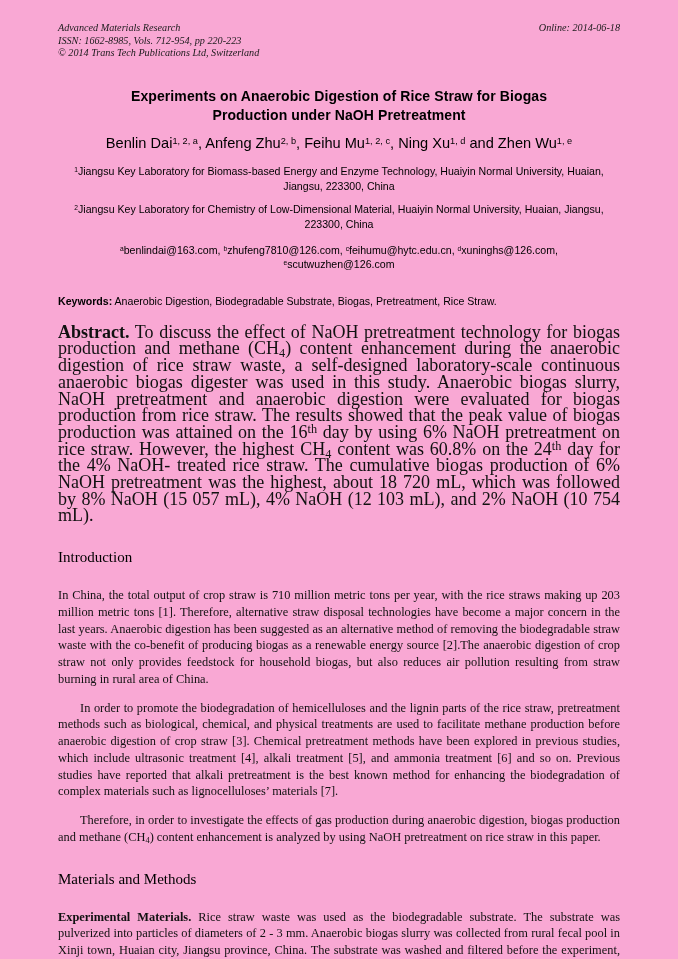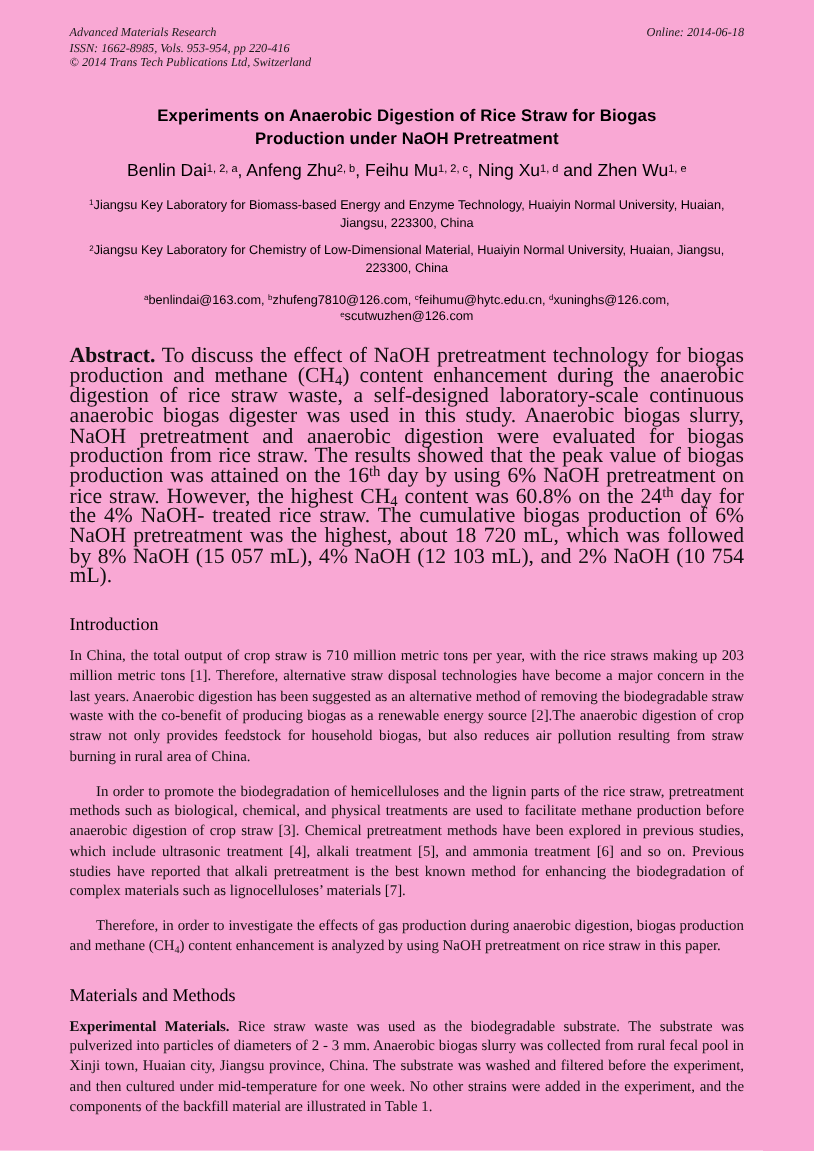--- a/index.html
+++ b/index.html
@@ -113,21 +113,21 @@
   .abstract .ab-label { font-weight: bold; }
 
   .section-heading {
     margin-top: 25px;
     font-family: "Liberation Serif", "DejaVu Serif", serif;
     font-weight: normal;
     font-size: 15px;
     line-height: 16px;
   }
   .para {
-    margin-top: 9px;
+    margin-top: 22px;
     font-family: "Liberation Serif", "DejaVu Serif", serif;
     font-size: 12.4px;
     line-height: 16.7px;
     text-align: justify;
     color: #111111;
   }
   .para.tight { margin-top: 0; }
   .para .indent { display: inline-block; width: 22px; }
   .para .run-label { font-weight: bold; }
   sub {
@@ -143,41 +143,45 @@
   .nowrap { white-space: nowrap; }
 </style>
 </head>
 <body>
 
 <div class="page">
   <div class="content">
 
     <div class="journal-header">
       <div class="jh-line">Advanced Materials Research</div>
-      <div class="jh-line">ISSN: 1662-8985, Vols. 953-954, pp 220-416</div>
+      <div class="jh-line">ISSN: 1662-8985, Vols. 712-954, pp 220-223</div>
       <div class="jh-line">© 2014 Trans Tech Publications Ltd, Switzerland</div>
       <div class="journal-online">Online: 2014-06-18</div>
     </div>
 
     <h1 class="title-block">
       <span class="title-line">Experiments on Anaerobic Digestion of Rice Straw for Biogas</span>
       <span class="title-line">Production under NaOH Pretreatment</span>
     </h1>
 
     <div class="authors"><span>Benlin Dai</span><sup>1, 2, a</sup><span>, </span><span>Anfeng Zhu</span><sup>2, b</sup><span>, </span><span>Feihu Mu</span><sup>1, 2, c</sup><span>, </span><span>Ning Xu</span><sup>1, d</sup><span> and </span><span>Zhen Wu</span><sup>1, e</sup></div>
 
     <div class="aff">
       <sup>1</sup><span>Jiangsu Key Laboratory for Biomass-based Energy and Enzyme Technology, Huaiyin Normal University, Huaian, Jiangsu, 223300, China</span>
     </div>
     <div class="aff second">
       <sup>2</sup><span>Jiangsu Key Laboratory for Chemistry of Low-Dimensional Material, Huaiyin Normal University, Huaian, Jiangsu, 223300, China</span>
     </div>
 
     <div class="emails"><sup>a</sup><span class="nowrap">benlindai@163.com</span><span>, </span><sup>b</sup><span class="nowrap">zhufeng7810@126.com</span><span>, </span><sup>c</sup><span class="nowrap">feihumu@hytc.edu.cn</span><span>, </span><sup>d</sup><span class="nowrap">xuninghs@126.com</span><span>, </span><sup>e</sup><span class="nowrap">scutwuzhen@126.com</span></div>
 
+    <div class="keywords">
+      <span class="kw-label">Keywords:</span>
+      <span>Anaerobic Digestion, Biodegradable Substrate, Biogas, Pretreatment, Rice Straw.</span>
+    </div>
 
     <div class="serif-body abstract">
       <span class="ab-label">Abstract.</span><span> To discuss the effect of NaOH pretreatment technology for biogas production and methane (CH</span><sub>4</sub><span>) content enhancement during the anaerobic digestion of rice straw waste, a self-designed laboratory-scale continuous anaerobic biogas digester was used in this study. Anaerobic biogas slurry, NaOH pretreatment and anaerobic digestion were evaluated for biogas production from rice straw. The results showed that the peak value of biogas production was attained on the 16</span><sup class="ord">th</sup><span> day by using 6% NaOH pretreatment on rice straw. However, the highest CH</span><sub>4</sub><span> content was 60.8% on the 24</span><sup class="ord">th</sup><span> day for the 4% NaOH- treated rice straw. The cumulative biogas production of 6% NaOH pretreatment was the highest, about 18 720 mL, which was followed by 8% NaOH (15 057 mL), 4% NaOH (12 103 mL), and 2% NaOH (10 754 mL).</span>
     </div>
 
     <div class="section-heading">Introduction</div>
     <p class="para">In China, the total output of crop straw is 710 million metric tons per year, with the rice straws making up 203 million metric tons [1]. Therefore, alternative straw disposal technologies have become a major concern in the last years. Anaerobic digestion has been suggested as an alternative method of removing the biodegradable straw waste with the co-benefit of producing biogas as a renewable energy source [2].The anaerobic digestion of crop straw not only provides feedstock for household biogas, but also reduces air pollution resulting from straw burning in rural area of China.</p>
     <p class="para tight"><span class="indent"></span><span>In order to promote the biodegradation of hemicelluloses and the lignin parts of the rice straw, pretreatment methods such as biological, chemical, and physical treatments are used to facilitate methane production before anaerobic digestion of crop straw [3]. Chemical pretreatment methods have been explored in previous studies, which include ultrasonic treatment [4], alkali treatment [5], and ammonia treatment [6] and so on. Previous studies have reported that alkali pretreatment is the best known method for enhancing the biodegradation of complex materials such as lignocelluloses’ materials [7].</span></p>
     <p class="para tight"><span class="indent"></span><span>Therefore, in order to investigate the effects of gas production during anaerobic digestion, biogas production and methane (CH</span><sub>4</sub><span>) content enhancement is analyzed by using NaOH pretreatment on rice straw in this paper.</span></p>
 

